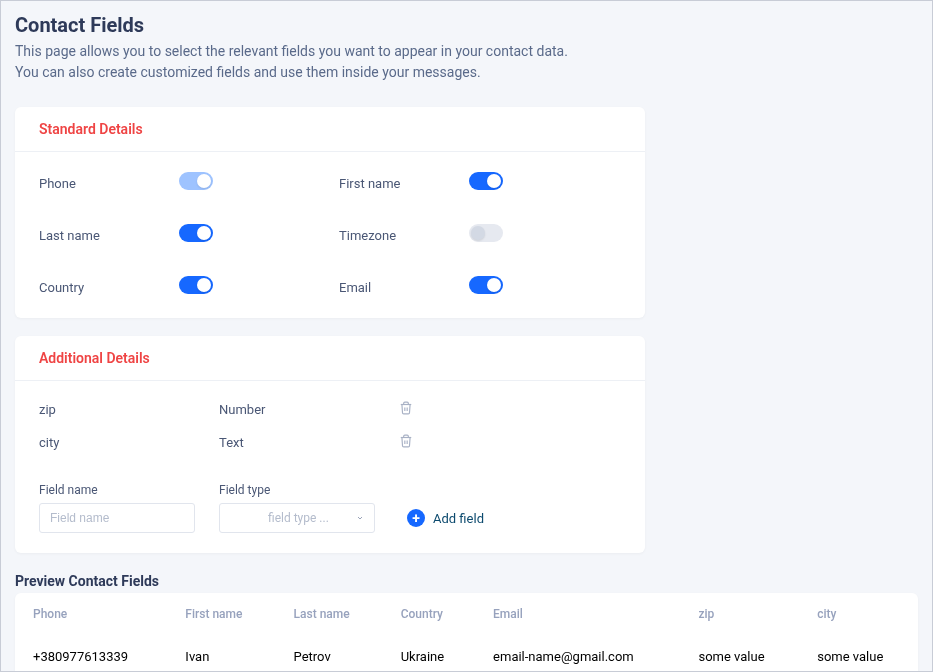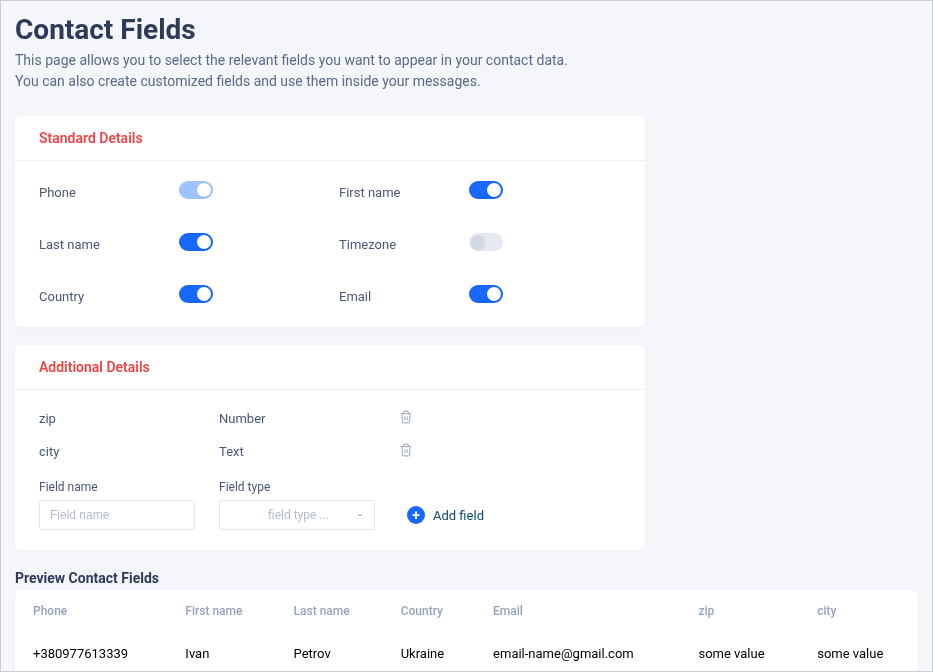--- a/index.html
+++ b/index.html
@@ -11,21 +11,21 @@
       font-family: -apple-system, BlinkMacSystemFont, "Segoe UI", Roboto, "Helvetica Neue", Arial, sans-serif;
       background: #f4f6fa;
       width: 933px;
       height: 672px;
       border: 1px solid #c8ccd6;
       padding: 12px 14px;
       color: #2e3a59;
       overflow: hidden;
     }
     .page-title {
-      font-size: 28px;
+      font-size: 20px;
       font-weight: 700;
       color: #2e3a59;
       margin-bottom: 4px;
     }
     .page-desc {
       font-size: 14px;
       color: #5a6a8a;
       line-height: 1.5;
       margin-bottom: 24px;
     }
@@ -101,21 +101,21 @@
     .trash-icon {
       width: 14px;
       height: 14px;
       color: #a8b1c5;
       cursor: pointer;
     }
     .form-row {
       display: flex;
       gap: 24px;
       align-items: flex-end;
-      margin-top: 20px;
+      margin-top: 32px;
     }
     .form-group {
       display: flex;
       flex-direction: column;
     }
     .form-label {
       font-size: 12px;
       color: #4a5775;
       margin-bottom: 6px;
     }

